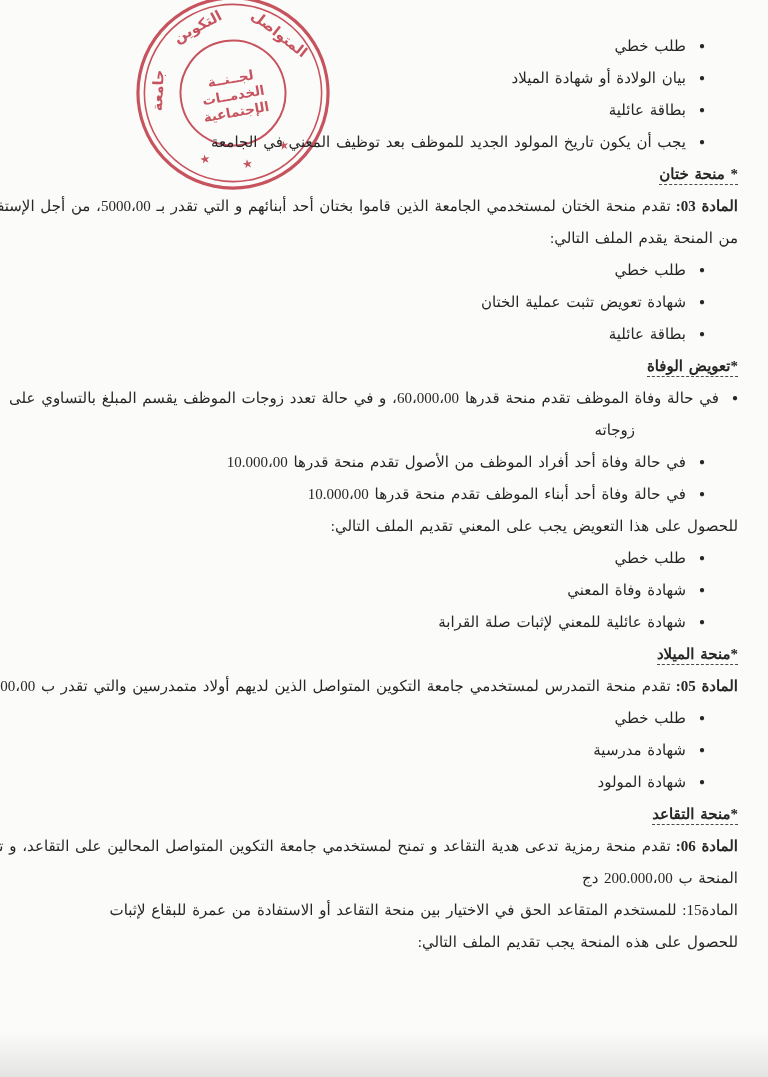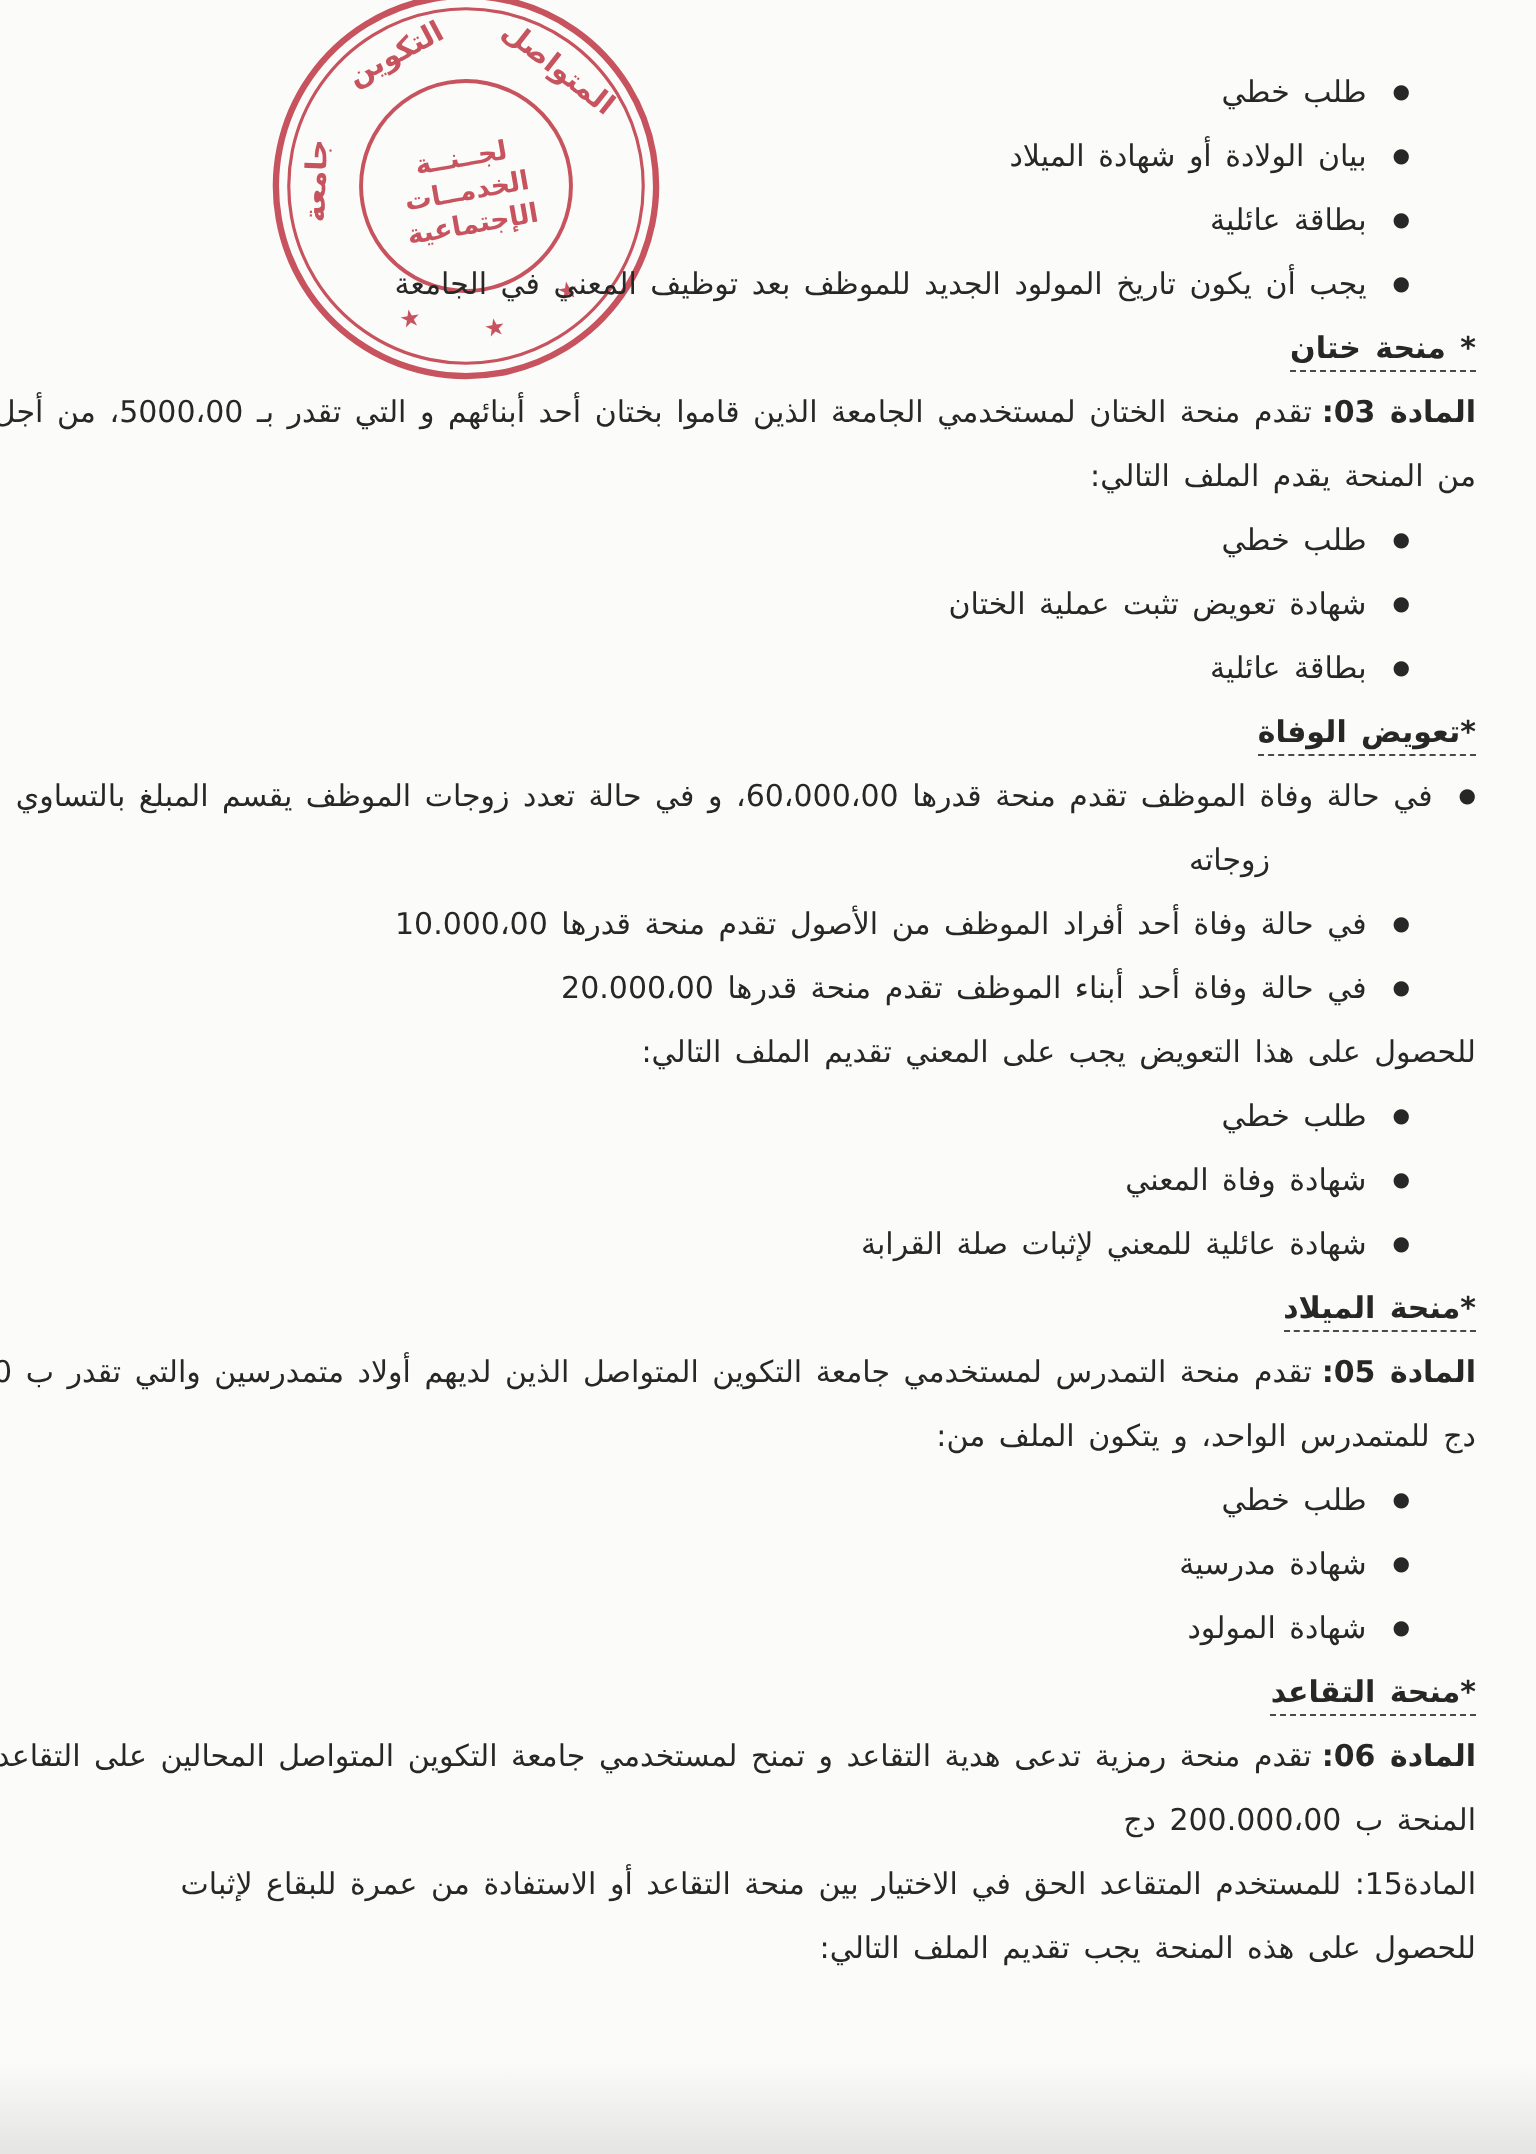--- a/index.html
+++ b/index.html
@@ -29,20 +29,21 @@
   .center-w{font-size:13.5px;letter-spacing:.5px;}
   .star-g{font-size:12px;font-weight:normal;}
   
   .content{
     position:absolute;top:30px;right:30px;left:64px;
     direction:rtl;
     text-align:right;
     font-size:15px;
     line-height:32px;
     word-spacing:2px;
+    font-family:Liberation Serif, serif;
   }
   .row{height:32px;white-space:nowrap;}
   .ind1{padding-right:33px;}
   .ind0{padding-right:0;}
   .ind2{padding-right:103px;}
   .fill{text-align:justify;text-align-last:justify;}
   .dot{font-size:10px;margin-left:13px;vertical-align:2px;}
   .heading .h{
     font-weight:bold;
     border-bottom:1.6px dashed #4a4a4a;
@@ -83,29 +84,28 @@
     <div class="row fill"><span class="lead">المادة 03:</span><span>تقدم منحة الختان لمستخدمي الجامعة الذين قاموا بختان أحد أبنائهم و التي تقدر بـ 5000،00، من أجل الإستفادة</span></div>
     <div class="row"><span>من المنحة يقدم الملف التالي:</span></div>
     <div class="row ind1"><span class="dot">●</span><span>طلب خطي</span></div>
     <div class="row ind1"><span class="dot">●</span><span>شهادة تعويض تثبت عملية الختان</span></div>
     <div class="row ind1"><span class="dot">●</span><span>بطاقة عائلية</span></div>
 
     <div class="row heading"><span class="h">*تعويض الوفاة</span></div>
     <div class="row ind0 fill"><span class="dot">●</span><span>في حالة وفاة الموظف تقدم منحة قدرها 60،000،00، و في حالة تعدد زوجات الموظف يقسم المبلغ بالتساوي على</span></div>
     <div class="row ind2"><span>زوجاته</span></div>
     <div class="row ind1"><span class="dot">●</span><span>في حالة وفاة أحد أفراد الموظف من الأصول تقدم منحة قدرها 10.000،00</span></div>
-    <div class="row ind1"><span class="dot">●</span><span>في حالة وفاة أحد أبناء الموظف تقدم منحة قدرها 20.000،00</span></div>
+    <div class="row ind1"><span class="dot">●</span><span>في حالة وفاة أحد أبناء الموظف تقدم منحة قدرها 10.000،00</span></div>
     <div class="row"><span>للحصول على هذا التعويض يجب على المعني تقديم الملف التالي:</span></div>
     <div class="row ind1"><span class="dot">●</span><span>طلب خطي</span></div>
     <div class="row ind1"><span class="dot">●</span><span>شهادة وفاة المعني</span></div>
     <div class="row ind1"><span class="dot">●</span><span>شهادة عائلية للمعني لإثبات صلة القرابة</span></div>
 
     <div class="row heading"><span class="h">*منحة الميلاد</span></div>
     <div class="row fill"><span class="lead">المادة 05:</span><span>تقدم منحة التمدرس لمستخدمي جامعة التكوين المتواصل الذين لديهم أولاد متمدرسين والتي تقدر ب 2000،00</span></div>
-    <div class="row"><span>دج للمتمدرس الواحد، و يتكون الملف من:</span></div>
     <div class="row ind1"><span class="dot">●</span><span>طلب خطي</span></div>
     <div class="row ind1"><span class="dot">●</span><span>شهادة مدرسية</span></div>
     <div class="row ind1"><span class="dot">●</span><span>شهادة المولود</span></div>
 
     <div class="row heading"><span class="h">*منحة التقاعد</span></div>
     <div class="row fill"><span class="lead">المادة 06:</span><span>تقدم منحة رمزية تدعى هدية التقاعد و تمنح لمستخدمي جامعة التكوين المتواصل المحالين على التقاعد، و تقدر</span></div>
     <div class="row"><span>المنحة ب 200.000،00 دج</span></div>
     <div class="row"><span>المادة15:</span> <span>للمستخدم المتقاعد الحق في الاختيار بين منحة التقاعد أو الاستفادة من عمرة للبقاع لإثبات</span></div>
     <div class="row"><span>للحصول على هذه المنحة يجب تقديم الملف التالي:</span></div>
 

